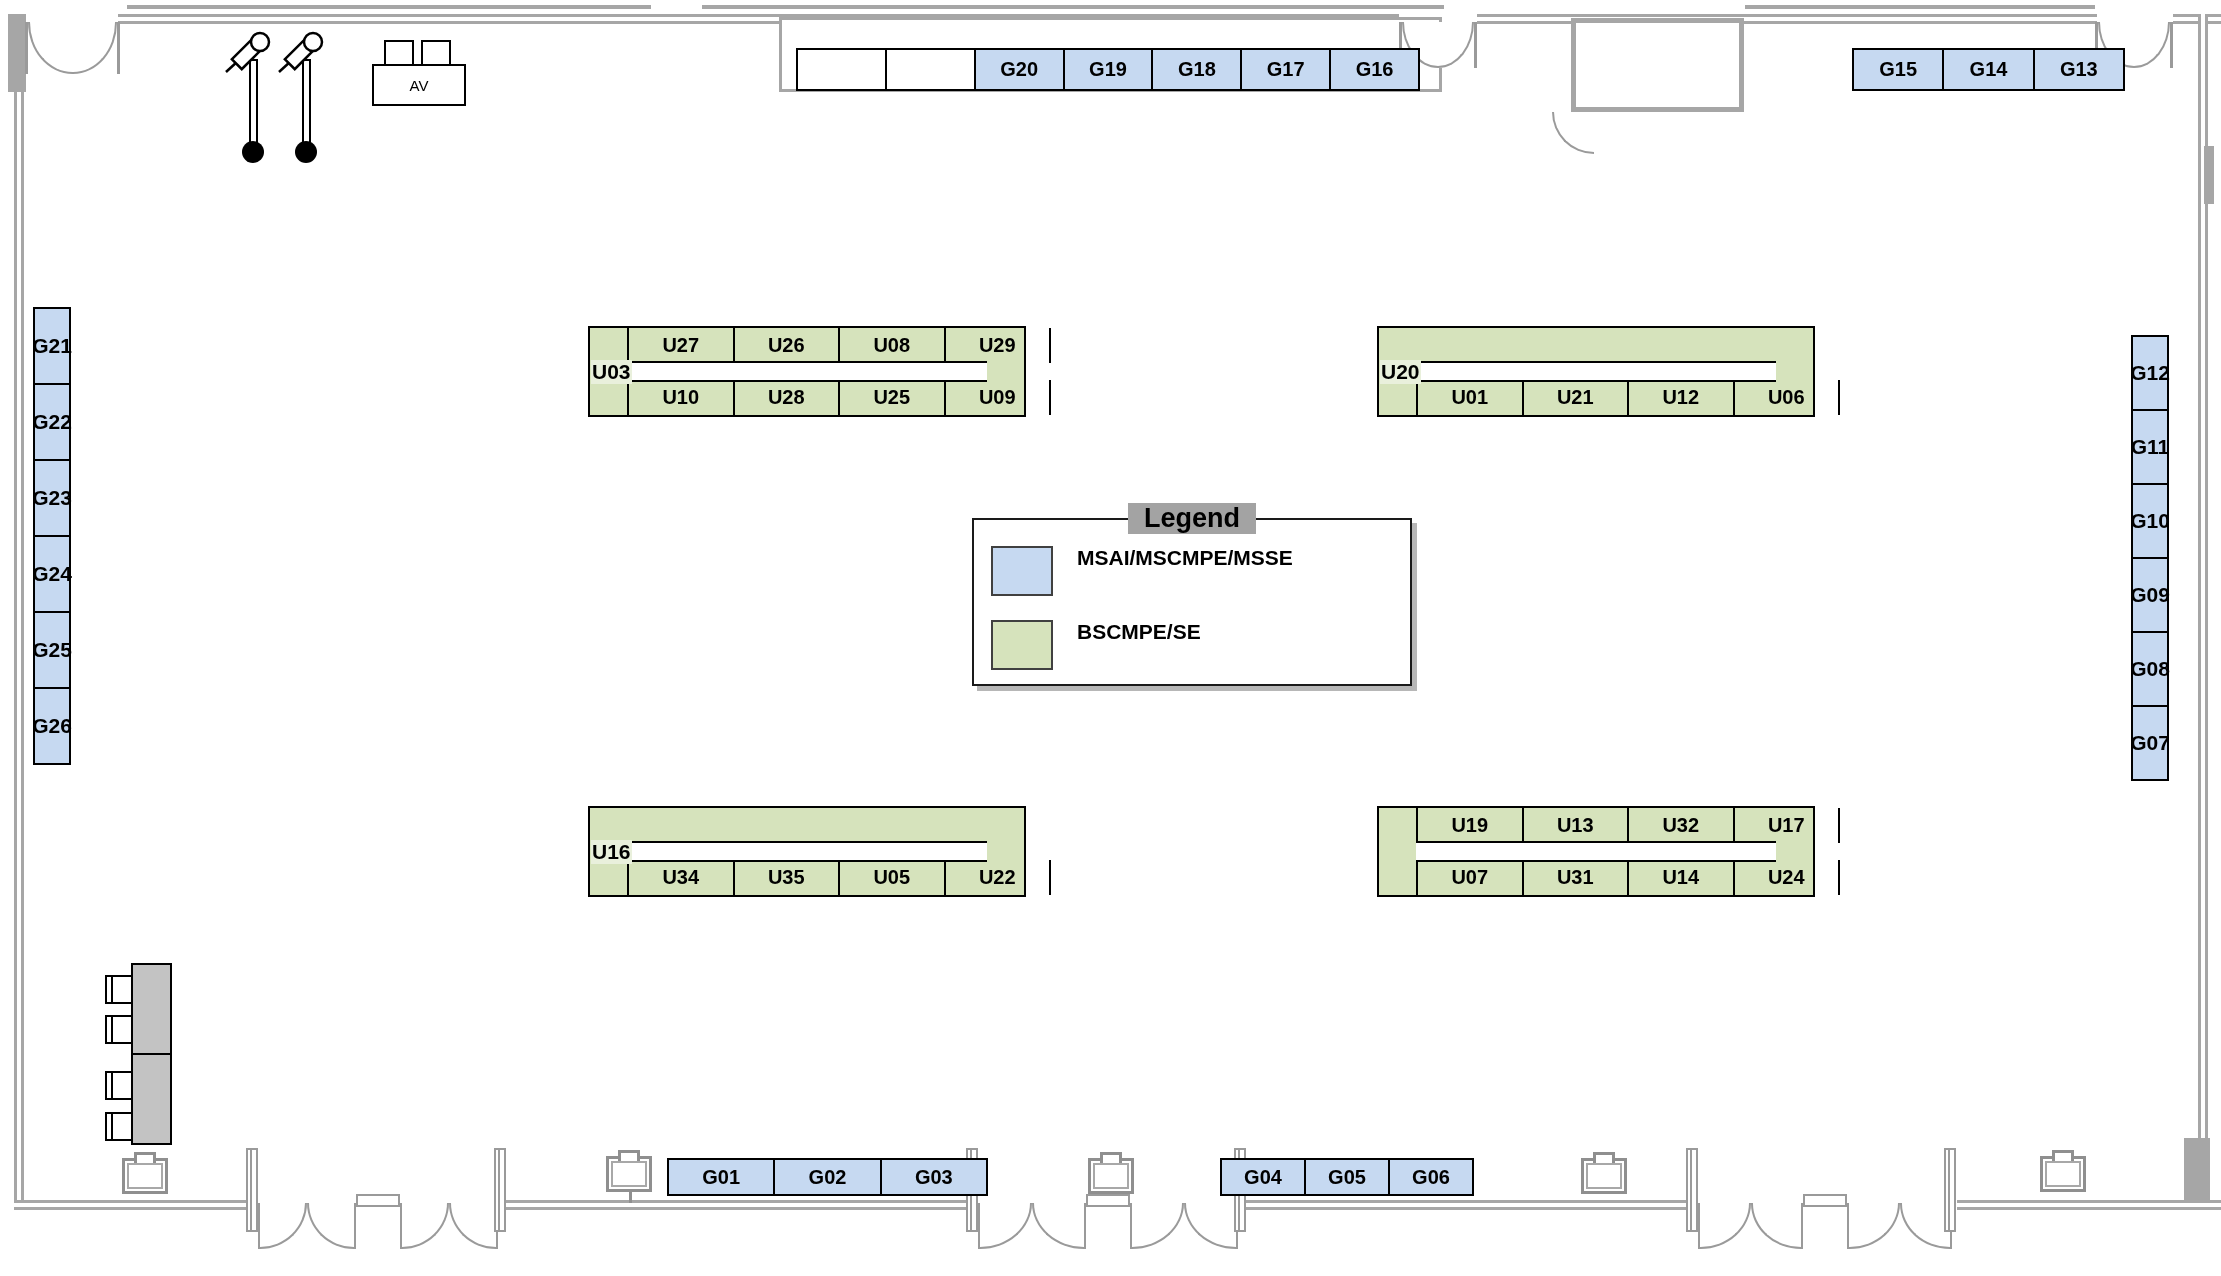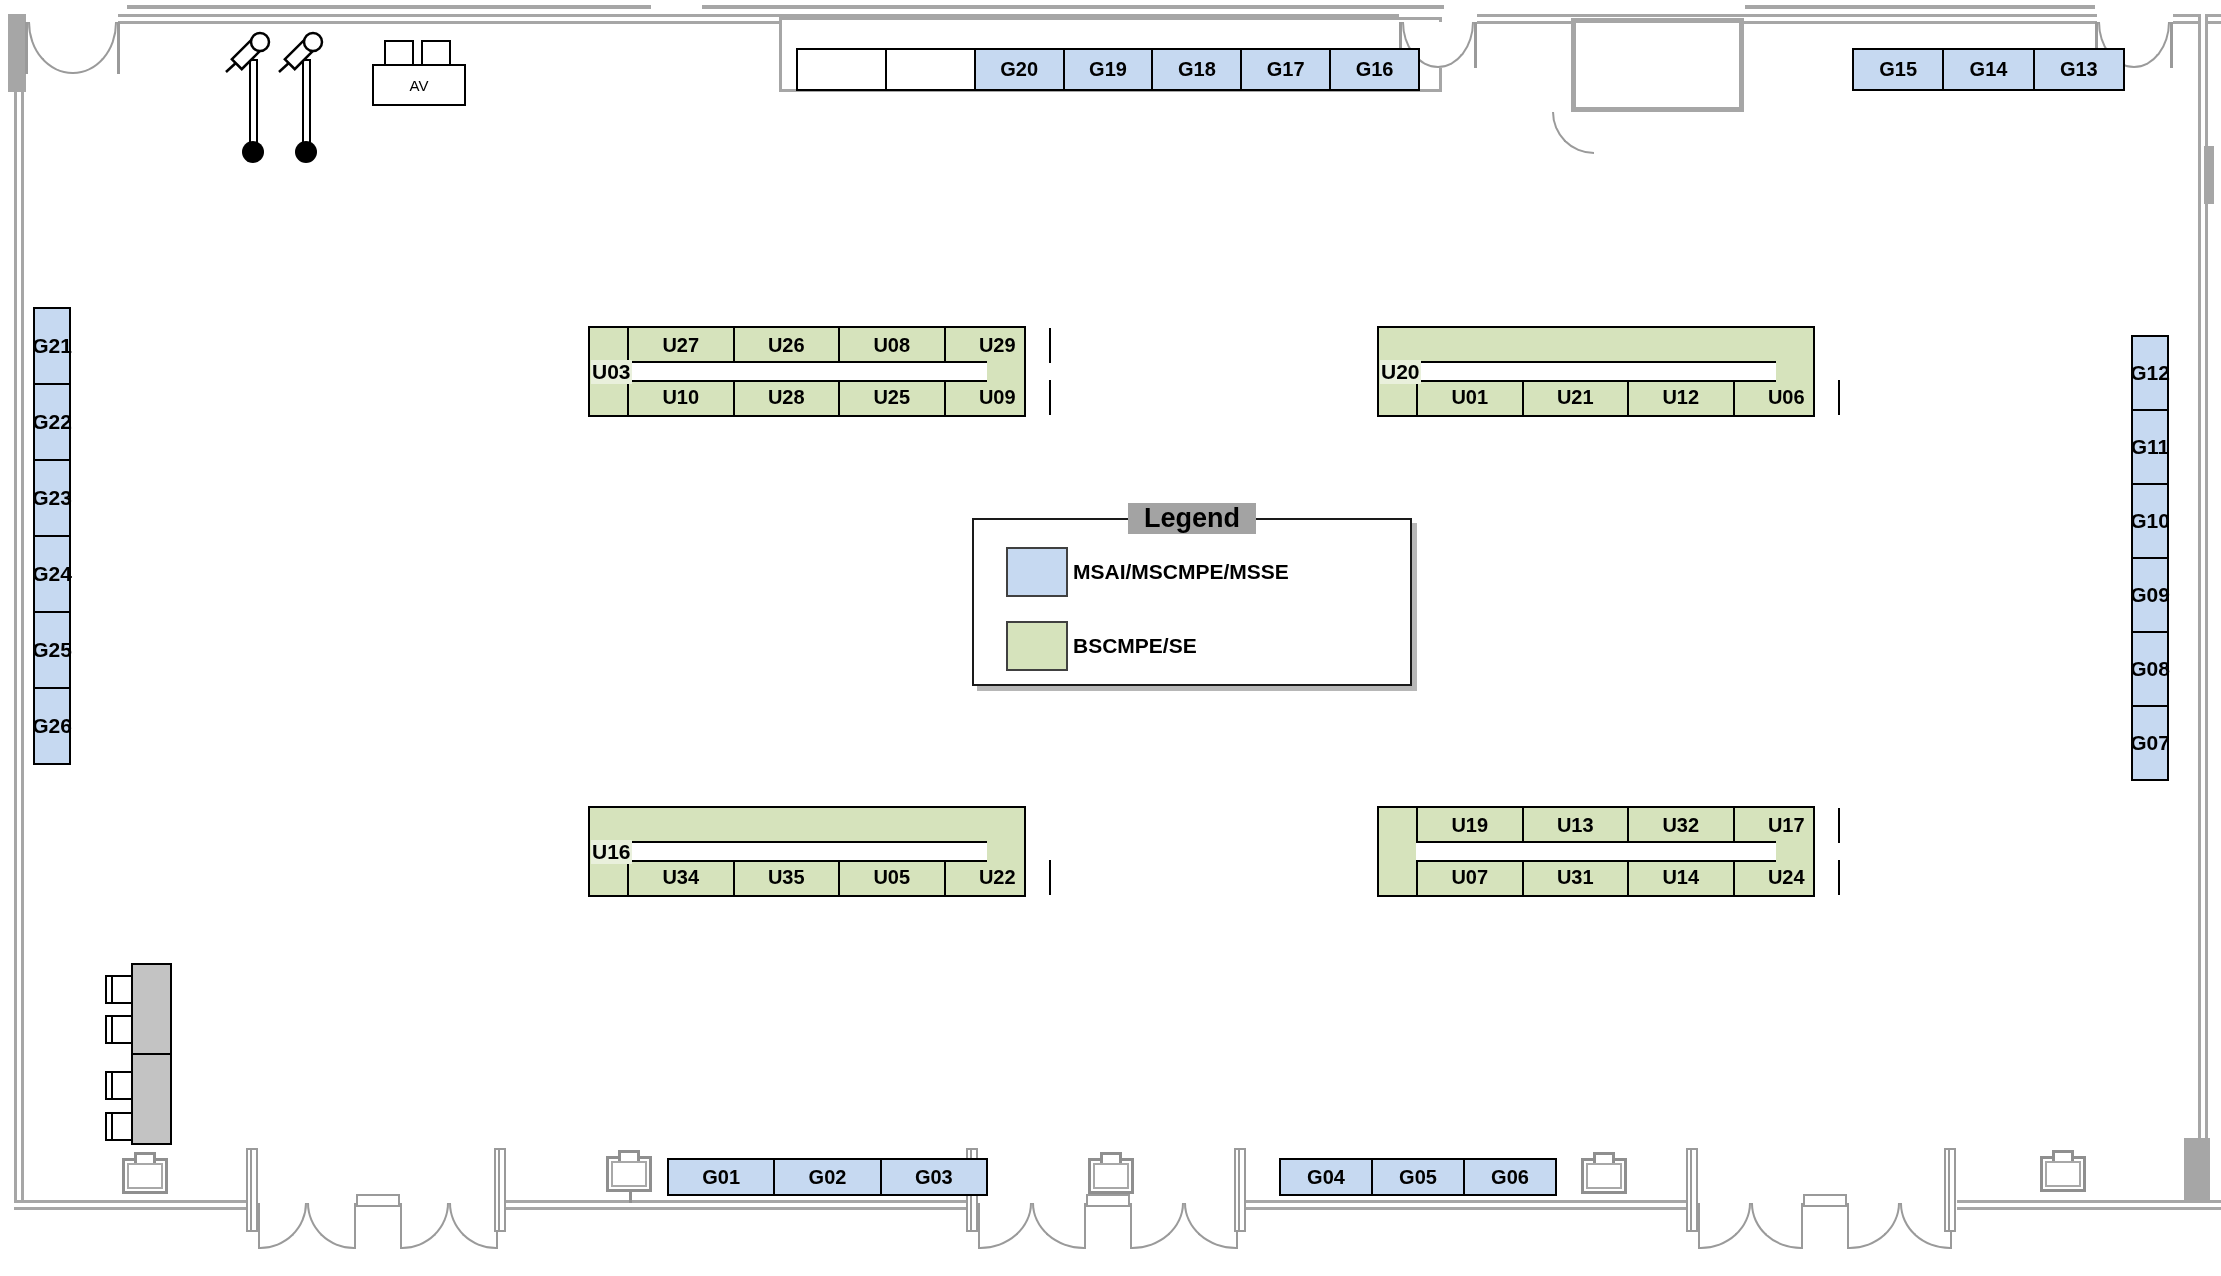--- a/index.html
+++ b/index.html
@@ -43,21 +43,21 @@
   .trow{position:absolute;left:37px;width:424px;display:flex;border-right:2px solid #000}
   .trow.top{top:0;height:35px}
   .trow.bot{top:52px;height:35px}
   .tcell{flex:1;display:flex;align-items:center;justify-content:center;font-weight:700;font-size:20px;border-left:2px solid #000}
   .band{position:absolute;left:37px;width:360px;top:33px;height:21px;background:#fff;border-top:2px solid #000;border-bottom:2px solid #000}
   .tg-label{position:absolute;left:1px;top:50%;transform:translateY(-50%);font-weight:700;font-size:21px;background:#e9f0dc;padding:0 1px;z-index:2}
 
   
   .legend{position:absolute;left:972px;top:518px;width:440px;height:168px;background:#fff;border:2px solid #1a1a1a;box-shadow:5px 5px 0 #b7b7b7}
   .legend-title{position:absolute;top:-17px;left:50%;transform:translateX(-50%);background:#a3a3a3;padding:0 16px;font-weight:700;font-size:27px}
-  .legend-item{position:absolute;left:32px;height:52px;display:flex;align-items:center;gap:5px}
+  .legend-item{position:absolute;left:17px;height:52px;display:flex;gap:24px}
   .legend-item.i0{top:26px}
   .legend-item.i1{top:100px}
   .swatch{width:62px;height:50px;border:2px solid #404040}
   .legend-label{font-weight:700;font-size:21px}
 
   
   .av-box{position:absolute;left:372px;top:64px;width:94px;height:42px;border:2px solid #000;background:#fff;display:flex;align-items:center;justify-content:center;font-size:15px}
   .av-top{position:absolute;top:40px;width:30px;height:26px;border:2px solid #000;background:#fff}
   .cab{position:absolute;left:131px;width:41px;height:92px;background:#c3c3c3;border:2px solid #000}
   .chair{position:absolute;left:105px;width:28px;height:29px;border:2px solid #000;background:#fff;box-shadow:inset 4px 0 0 #fff,inset 6px 0 0 #000}
@@ -167,21 +167,21 @@
     <div class="cell">G10</div>
     <div class="cell">G09</div>
     <div class="cell">G08</div>
     <div class="cell">G07</div>
   </div>
 <div class="strip" style="left:667px;top:1158px;width:321px;height:38px">
     <div class="cell">G01</div>
     <div class="cell">G02</div>
     <div class="cell">G03</div>
   </div>
-<div class="strip" style="left:1279px;top:1158px;width:278px;height:38px">
+<div class="strip" style="left:1220px;top:1158px;width:254px;height:38px">
     <div class="cell">G04</div>
     <div class="cell">G05</div>
     <div class="cell">G06</div>
   </div>
 
 <div class="tgroup" style="left:588px;top:326px">
     <div class="trow top">
       <div class="tcell">U27</div>
       <div class="tcell">U26</div>
       <div class="tcell">U08</div>

